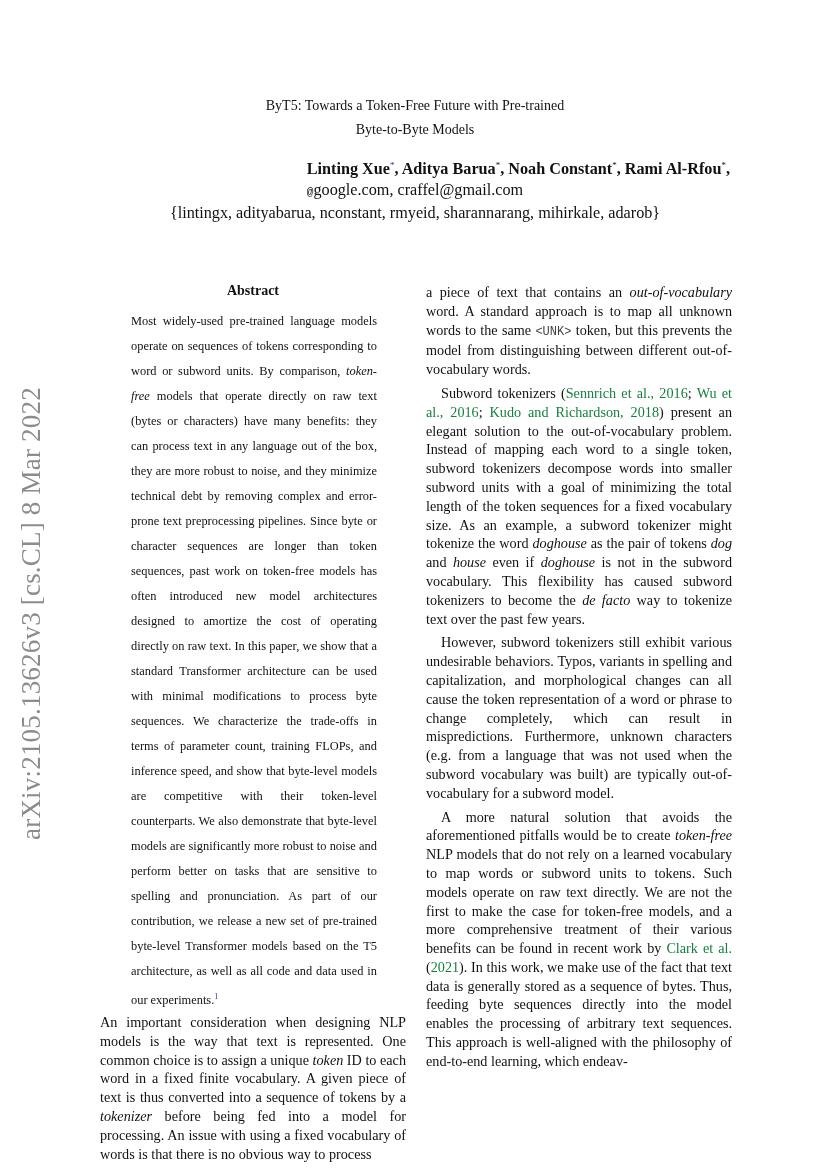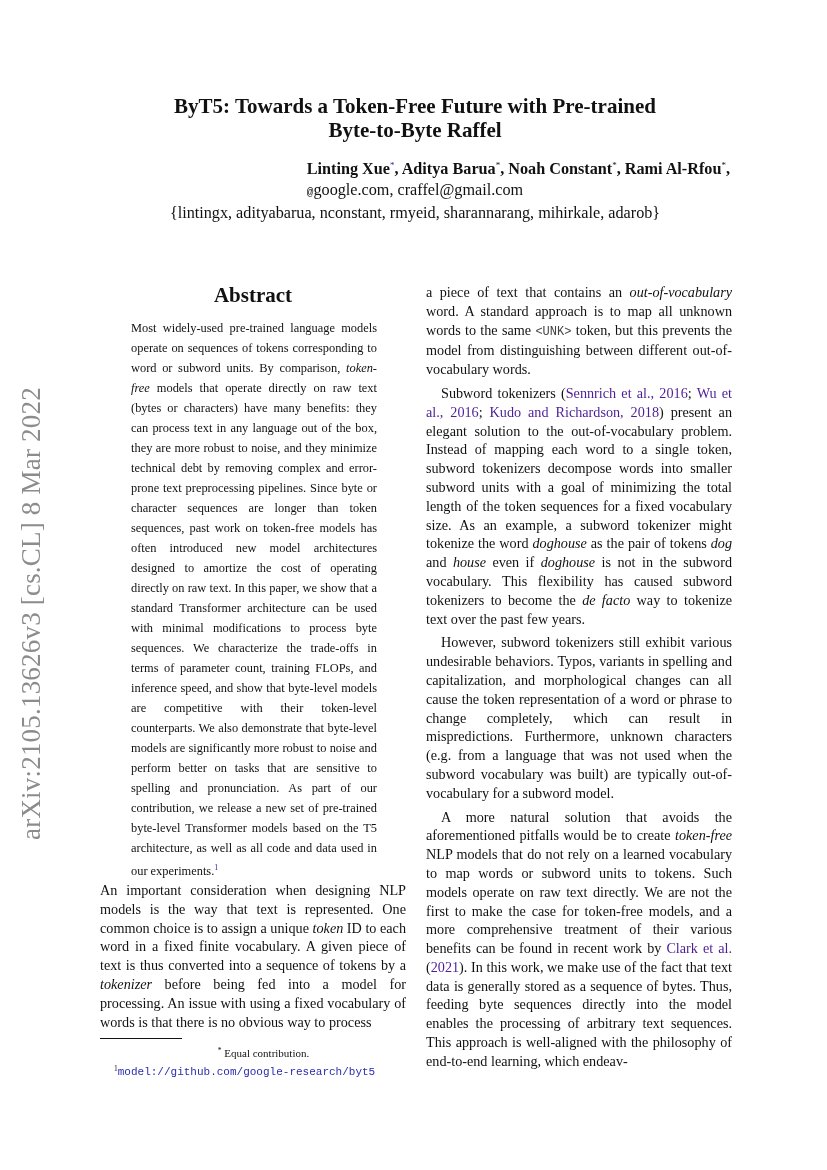--- a/index.html
+++ b/index.html
@@ -2,54 +2,54 @@
 <html><head>
   <meta charset="utf-8">
   <style>
     html, body { margin: 0; padding: 0; background: #ffffff; }
     body { width: 827px; height: 1170px; position: relative; overflow: hidden;
            font-family: "Liberation Serif", "DejaVu Serif", serif; color: #111; }
     .arxiv-stamp { position: absolute; left: 16px; top: 840px; transform-origin: 0 0;
                    transform: rotate(-90deg); font-size: 27px; color: #8c8c8c; white-space: nowrap;
                    letter-spacing: 0.2px; }
     .title { position: absolute; left: 100px; width: 630px; top: 94px; text-align: center;
-             font-weight: bold; font-size: 21px; line-height: 24px; }
+             font-weight: normal; font-size: 14px; line-height: 24px; }
     .authors { position: absolute; left: 100px; width: 630px; top: 155px; text-align: center;
                font-size: 16.2px; line-height: 21px; }
     .authors .bold { font-weight: bold; text-align: right; }
     .authors sup { font-size: 9px; font-weight: normal; vertical-align: 6px; }
     .authors sup.blue { color: #2b2bb0; }
     .authors .small-at { font-family: "Liberation Mono", monospace; font-size: 11px; }
     .col-left { position: absolute; left: 100px; width: 306px; top: 283px; }
     .col-right { position: absolute; left: 426px; width: 306px; top: 283px; }
-    .abstract-head { text-align: center; font-weight: bold; font-size: 21px; margin: 0 0 10px 0; }
-    .abstract { margin: 0 0 0 31px; width: 246px; font-size: 12.4px; line-height: 20px;
+    .abstract-head { text-align: center; font-weight: bold; font-size: 14px; margin: 0 0 10px 0; }
+    .abstract { margin: 0 0 0 31px; width: 246px; font-size: 12.4px; line-height: 25px;
                 text-align: justify; }
     .section-head { font-weight: bold; font-size: 15.5px; margin: 18px 0 8px 0; }
     .section-head .num { display: inline-block; width: 27px; }
     .body-text { font-size: 14.2px; line-height: 18.8px; text-align: justify; margin: 0; }
     .body-text.indent { text-indent: 15px; margin-top: 5px; }
-    .cite { color: #4c1d95; }
+    .cite { color: #15803d; }
     .code { font-family: "Liberation Mono", "DejaVu Sans Mono", monospace; font-size: 12px; color: #444; }
     .fn-rule { width: 82px; border-top: 1px solid #111; margin: 7px 0 4px 0; }
     .footnote { font-size: 11px; line-height: 15px; }
     .footnote .url { font-family: "Liberation Mono", monospace; color: #2b2bb0; font-size: 11px; }
     .footnote sup { font-size: 7.5px; vertical-align: 4px; }
     .fn1 { padding-left: 21px; text-align: center; }
     .fn2 { padding-left: 14px; }
     sup.fnref { font-size: 8px; color: #2b2bb0; vertical-align: 5px; }
   </style>
 </head>
 <body>
 
 <div class="arxiv-stamp">arXiv:2105.13626v3  [cs.CL]  8 Mar 2022</div>
 
 <div class="title">
   <div>ByT5: Towards a Token-Free Future with Pre-trained</div>
-  <div>Byte-to-Byte Raffel</div>
+  <div>Byte-to-Byte Models</div>
 </div>
 
 <div class="authors">
   <div class="bold">
     <span>Linting Xue</span><sup class="blue">*</sup>,
     <span>Aditya Barua</span><sup>*</sup>,
     <span>Noah Constant</span><sup>*</sup>,
     <span>Rami Al-Rfou</span><sup>*</sup>,
   </div>
   <div><span class="small-at">@</span><span>google.com, craffel@gmail.com</span></div>

